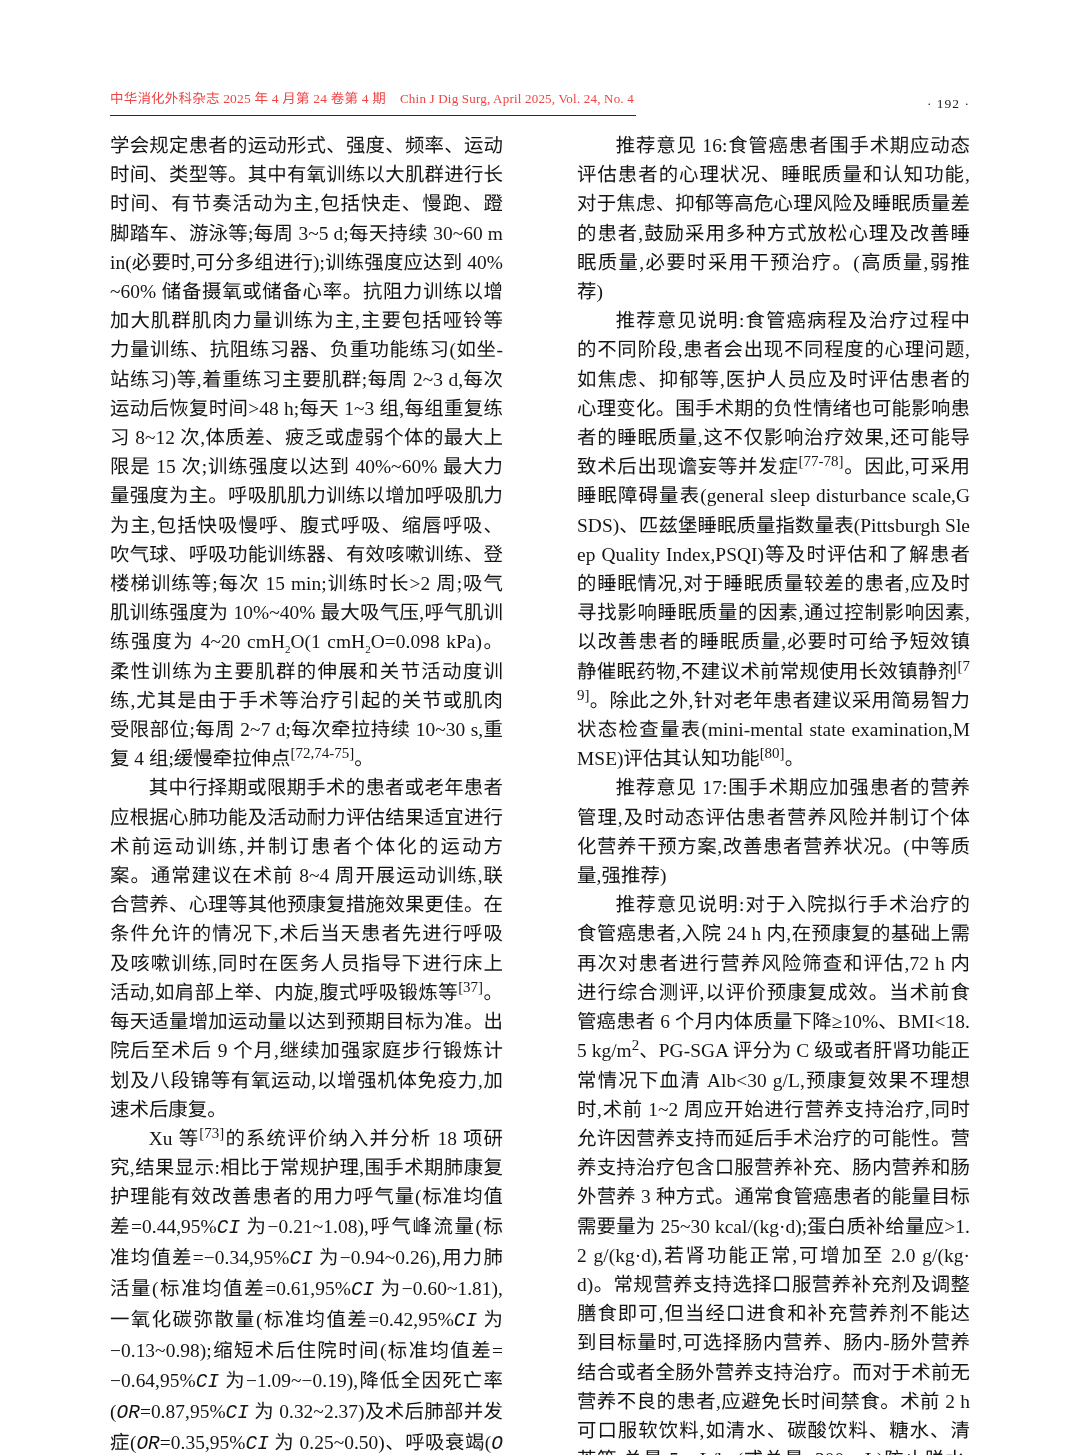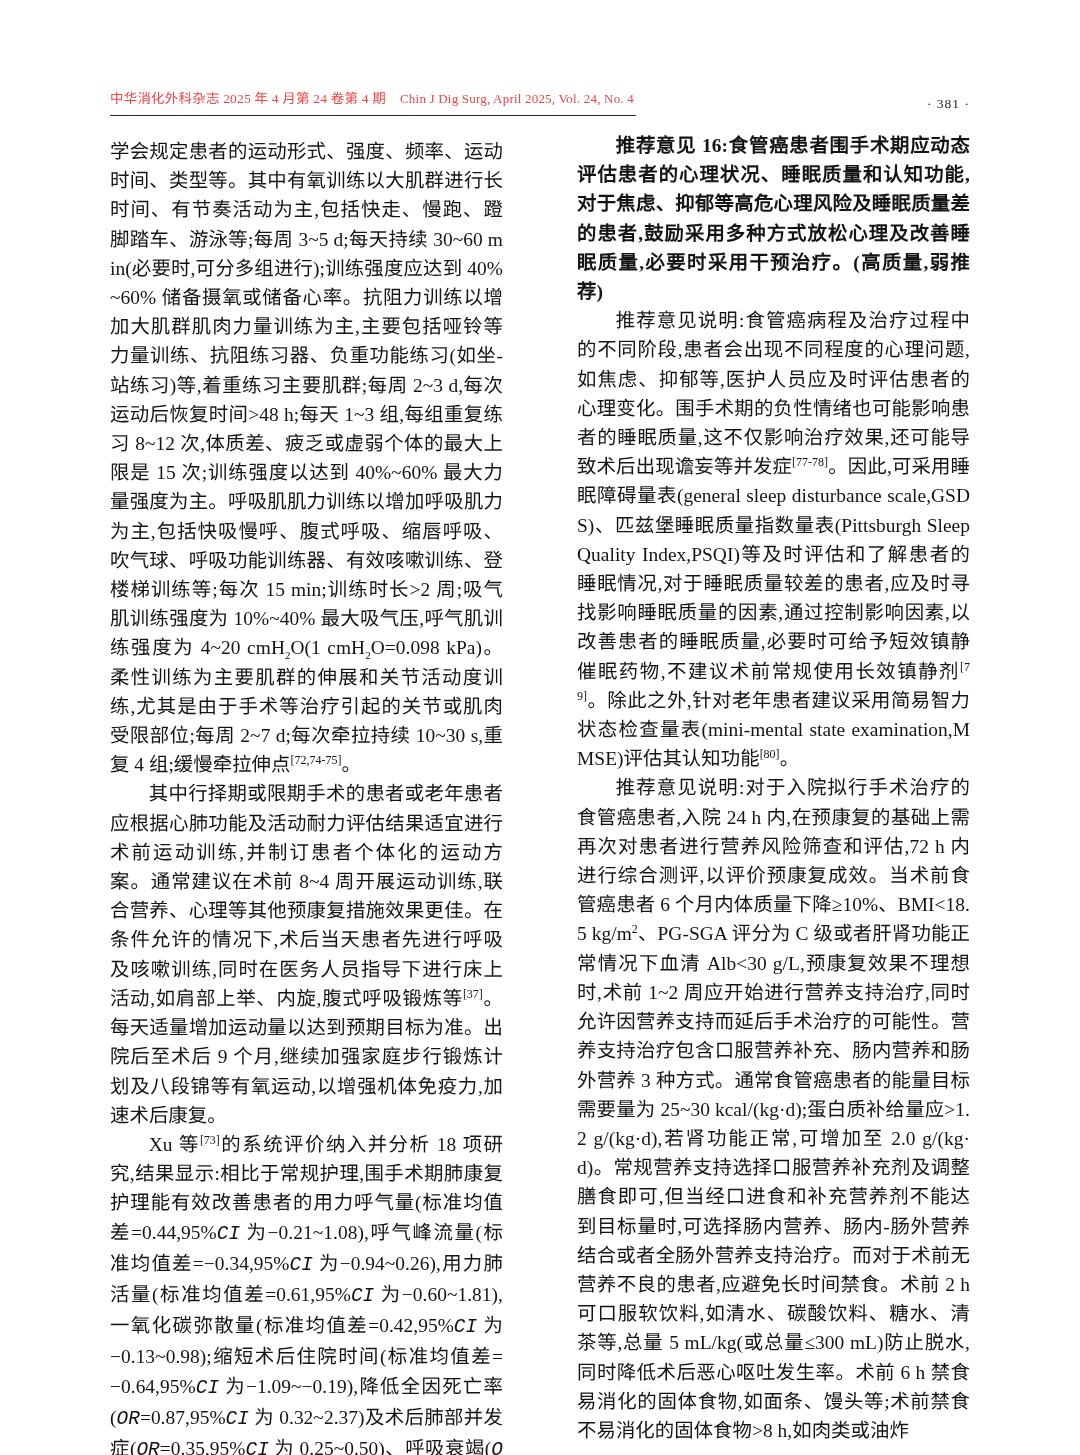--- a/index.html
+++ b/index.html
@@ -72,67 +72,68 @@
     font-size: 19.4px;
     line-height: 29.2px;
     text-align: justify;
     text-justify: inter-character;
     text-align-last: left;
     letter-spacing: 0.05px;
     color: #141414;
     word-break: break-all;
   }
   p.indent { text-indent: 2em; }
-  p.flush  { text-indent: 0; margin-top: 6px; }
+  p.flush  { text-indent: 0; }
   p.bold {
-    font-weight: bold;
+    font-weight: normal;
     text-indent: 2em;
     letter-spacing: 0.1px;
   }
   sup {
-    font-size: 12px;
+    font-size: 15px;
     vertical-align: super;
     line-height: 0;
     letter-spacing: 0;
   }
   i, .ital { font-style: italic; font-family: Liberation Mono, monospace; }
   sub {
     font-size: 11px;
     vertical-align: sub;
     line-height: 0;
   }
 </style>
 </head>
 <body>
 
 <div class="page">
 
   <div class="runhead">
     <div class="runhead-left">
       <span class="cn">中华消化外科杂志 2025 年 4 月第 24 卷第 4 期</span><span class="gap"></span><span class="en">Chin J Dig Surg, April 2025, Vol. 24, No. 4</span>
     </div>
-    <div class="runhead-right">· 381 ·</div>
+    <div class="runhead-right">· 192 ·</div>
   </div>
 
   <div class="columns">
 
     <div class="col">
 
       <p class="flush"><span>学会规定患者的运动形式、强度、频率、运动时间、类型等。其中有氧训练以大肌群进行长时间、有节奏活动为主,包括快走、慢跑、蹬脚踏车、游泳等;每周 3~5 d;每天持续 30~60 min(必要时,可分多组进行);训练强度应达到 40%~60% 储备摄氧或储备心率。抗阻力训练以增加大肌群肌肉力量训练为主,主要包括哑铃等力量训练、抗阻练习器、负重功能练习(如坐-站练习)等,着重练习主要肌群;每周 2~3 d,每次运动后恢复时间&gt;48 h;每天 1~3 组,每组重复练习 8~12 次,体质差、疲乏或虚弱个体的最大上限是 15 次;训练强度以达到 40%~60% 最大力量强度为主。呼吸肌肌力训练以增加呼吸肌力为主,包括快吸慢呼、腹式呼吸、缩唇呼吸、吹气球、呼吸功能训练器、有效咳嗽训练、登楼梯训练等;每次 15 min;训练时长&gt;2 周;吸气肌训练强度为 10%~40% 最大吸气压,呼气肌训练强度为 4~20 cmH<sub>2</sub>O(1 cmH<sub>2</sub>O=0.098 kPa)。柔性训练为主要肌群的伸展和关节活动度训练,尤其是由于手术等治疗引起的关节或肌肉受限部位;每周 2~7 d;每次牵拉持续 10~30 s,重复 4 组;缓慢牵拉伸点</span><sup>[72,74-75]</sup><span>。</span></p>
 
       <p class="indent"><span>其中行择期或限期手术的患者或老年患者应根据心肺功能及活动耐力评估结果适宜进行术前运动训练,并制订患者个体化的运动方案。通常建议在术前 8~4 周开展运动训练,联合营养、心理等其他预康复措施效果更佳。在条件允许的情况下,术后当天患者先进行呼吸及咳嗽训练,同时在医务人员指导下进行床上活动,如肩部上举、内旋,腹式呼吸锻炼等</span><sup>[37]</sup><span>。每天适量增加运动量以达到预期目标为准。出院后至术后 9 个月,继续加强家庭步行锻炼计划及八段锦等有氧运动,以增强机体免疫力,加速术后康复。</span></p>
 
       <p class="indent"><span>Xu 等</span><sup>[73]</sup><span>的系统评价纳入并分析 18 项研究,结果显示:相比于常规护理,围手术期肺康复护理能有效改善患者的用力呼气量(标准均值差=0.44,95%<i>CI</i> 为−0.21~1.08),呼气峰流量(标准均值差=−0.34,95%<i>CI</i> 为−0.94~0.26),用力肺活量(标准均值差=0.61,95%<i>CI</i> 为−0.60~1.81),一氧化碳弥散量(标准均值差=0.42,95%<i>CI</i> 为−0.13~0.98);缩短术后住院时间(标准均值差=−0.64,95%<i>CI</i> 为−1.09~−0.19),降低全因死亡率(<i>OR</i>=0.87,95%<i>CI</i> 为 0.32~2.37)及术后肺部并发症(<i>OR</i>=0.35,95%<i>CI</i> 为 0.25~0.50)、呼吸衰竭(<i>OR</i>=0.98,95%<i>CI</i> 为 0.45~2.12)、肺炎(<i>OR</i>=0.52,95%<i>CI</i> 为 0.38~0.78])和肺不张(=0.50,95% 为 0.33~0.76)的发生率。</span></p>
 
     </div>
 
     <div class="col">
 
       <p class="bold">推荐意见 16:食管癌患者围手术期应动态评估患者的心理状况、睡眠质量和认知功能,对于焦虑、抑郁等高危心理风险及睡眠质量差的患者,鼓励采用多种方式放松心理及改善睡眠质量,必要时采用干预治疗。(高质量,弱推荐)</p>
 
       <p class="indent"><span>推荐意见说明:食管癌病程及治疗过程中的不同阶段,患者会出现不同程度的心理问题,如焦虑、抑郁等,医护人员应及时评估患者的心理变化。围手术期的负性情绪也可能影响患者的睡眠质量,这不仅影响治疗效果,还可能导致术后出现谵妄等并发症</span><sup>[77-78]</sup><span>。因此,可采用睡眠障碍量表(general sleep disturbance scale,GSDS)、匹兹堡睡眠质量指数量表(Pittsburgh Sleep Quality Index,PSQI)等及时评估和了解患者的睡眠情况,对于睡眠质量较差的患者,应及时寻找影响睡眠质量的因素,通过控制影响因素,以改善患者的睡眠质量,必要时可给予短效镇静催眠药物,不建议术前常规使用长效镇静剂</span><sup>[79]</sup><span>。除此之外,针对老年患者建议采用简易智力状态检查量表(mini-mental state examination,MMSE)评估其认知功能</span><sup>[80]</sup><span>。</span></p>
 
+      <p class="bold">推荐意见 17:围手术期应加强患者的营养管理,及时动态评估患者营养风险并制订个体化营养干预方案,改善患者营养状况。(中等质量,强推荐)</p>
 
       <p class="indent">推荐意见说明:对于入院拟行手术治疗的食管癌患者,入院 24 h 内,在预康复的基础上需再次对患者进行营养风险筛查和评估,72 h 内进行综合测评,以评价预康复成效。当术前食管癌患者 6 个月内体质量下降≥10%、BMI&lt;18.5 kg/m<sup>2</sup>、PG-SGA 评分为 C 级或者肝肾功能正常情况下血清 Alb&lt;30 g/L,预康复效果不理想时,术前 1~2 周应开始进行营养支持治疗,同时允许因营养支持而延后手术治疗的可能性。营养支持治疗包含口服营养补充、肠内营养和肠外营养 3 种方式。通常食管癌患者的能量目标需要量为 25~30 kcal/(kg·d);蛋白质补给量应&gt;1.2 g/(kg·d),若肾功能正常,可增加至 2.0 g/(kg·d)。常规营养支持选择口服营养补充剂及调整膳食即可,但当经口进食和补充营养剂不能达到目标量时,可选择肠内营养、肠内-肠外营养结合或者全肠外营养支持治疗。而对于术前无营养不良的患者,应避免长时间禁食。术前 2 h 可口服软饮料,如清水、碳酸饮料、糖水、清茶等,总量 5 mL/kg(或总量≤300 mL)防止脱水,同时降低术后恶心呕吐发生率。术前 6 h 禁食易消化的固体食物,如面条、馒头等;术前禁食不易消化的固体食物&gt;8 h,如肉类或油炸</p>
 
     </div>
   </div>
 </div>
 
 </body></html>

